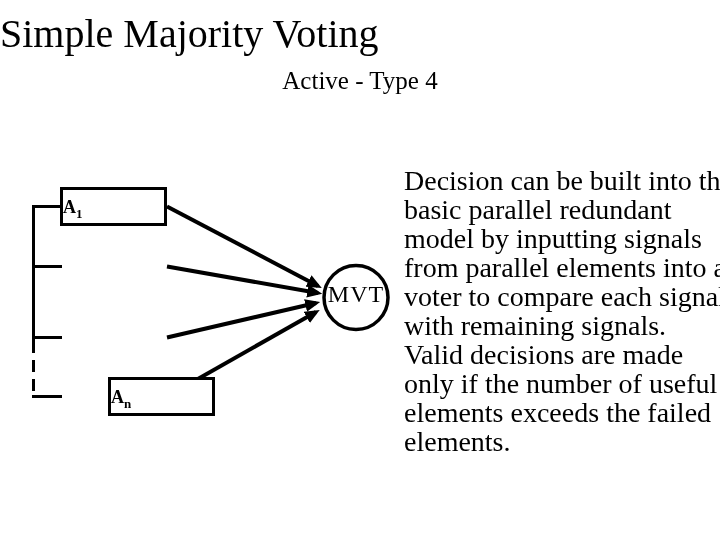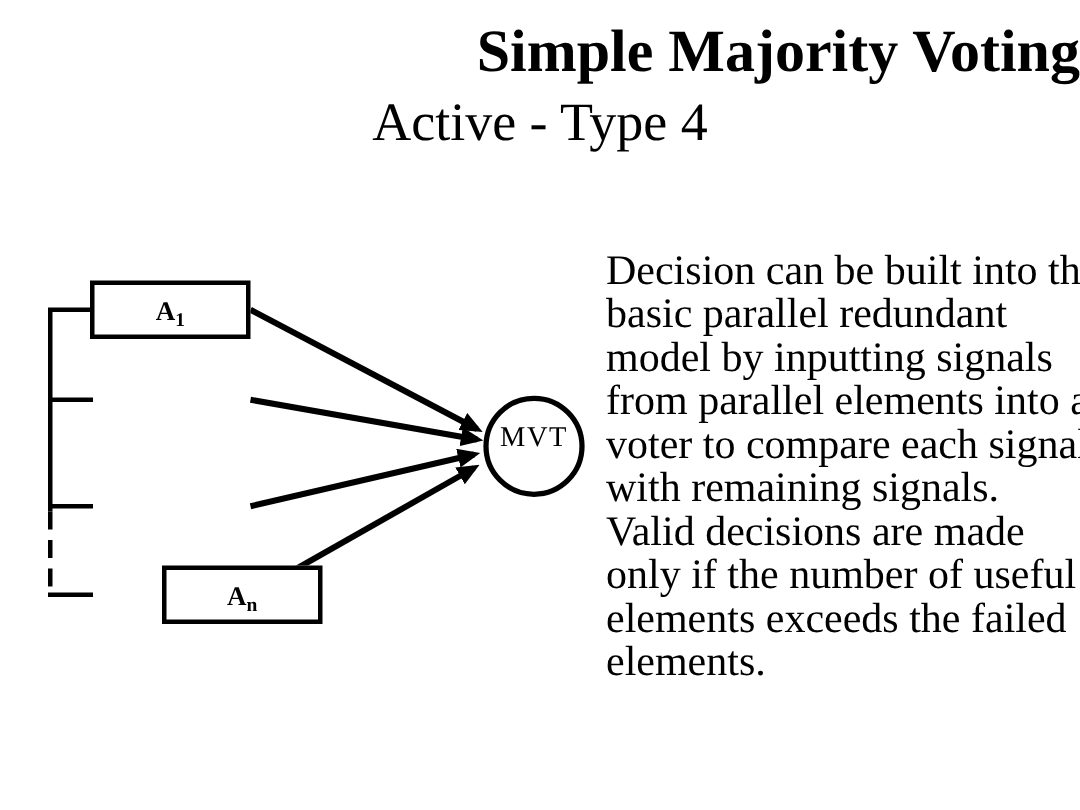--- a/index.html
+++ b/index.html
@@ -14,33 +14,33 @@
     background: #ffffff;
     overflow: hidden;
     font-family: "Liberation Serif", "DejaVu Serif", serif;
     color: #000000;
   }
   .title {
     position: absolute;
     top: 10px;
     left: 0;
     width: 720px;
-    text-align: right;
+    text-align: left;
     font-size: 40px;
     line-height: 48px;
-    font-weight: bold;
+    font-weight: normal;
     white-space: nowrap;
   }
   .subtitle {
     position: absolute;
     top: 62px;
     left: 0;
     width: 720px;
     text-align: center;
-    font-size: 36px;
+    font-size: 25px;
     line-height: 38px;
     font-weight: normal;
     white-space: nowrap;
   }
   .diagram-lines {
     position: absolute;
     left: 0;
     top: 0;
     width: 720px;
     height: 540px;
@@ -48,42 +48,41 @@
   .abox {
     position: absolute;
     left: 60px;
     width: 107px;
     height: 39px;
     box-sizing: border-box;
     border: 3px solid #000000;
     background: #ffffff;
     display: flex;
     align-items: center;
-    justify-content: center;
   }
   .abox .lbl {
     font-size: 18px;
     font-weight: bold;
     line-height: 1;
   }
   .abox .lbl sub {
     font-size: 13px;
     line-height: 0;
   }
   .box-a1 { top: 187px; }
   .box-a2 { top: 247px; }
   .box-a3 { top: 318px; }
   .box-an { top: 377px; margin-left: 48px; }
   .voter-label {
     position: absolute;
     left: 316px;
     top: 282px;
     width: 80px;
     text-align: center;
-    font-size: 19px;
+    font-size: 24px;
     line-height: 1;
     letter-spacing: 1px;
   }
   .body-text {
     position: absolute;
     left: 404px;
     top: 166px;
     font-size: 28px;
     line-height: 29px;
     white-space: pre;

